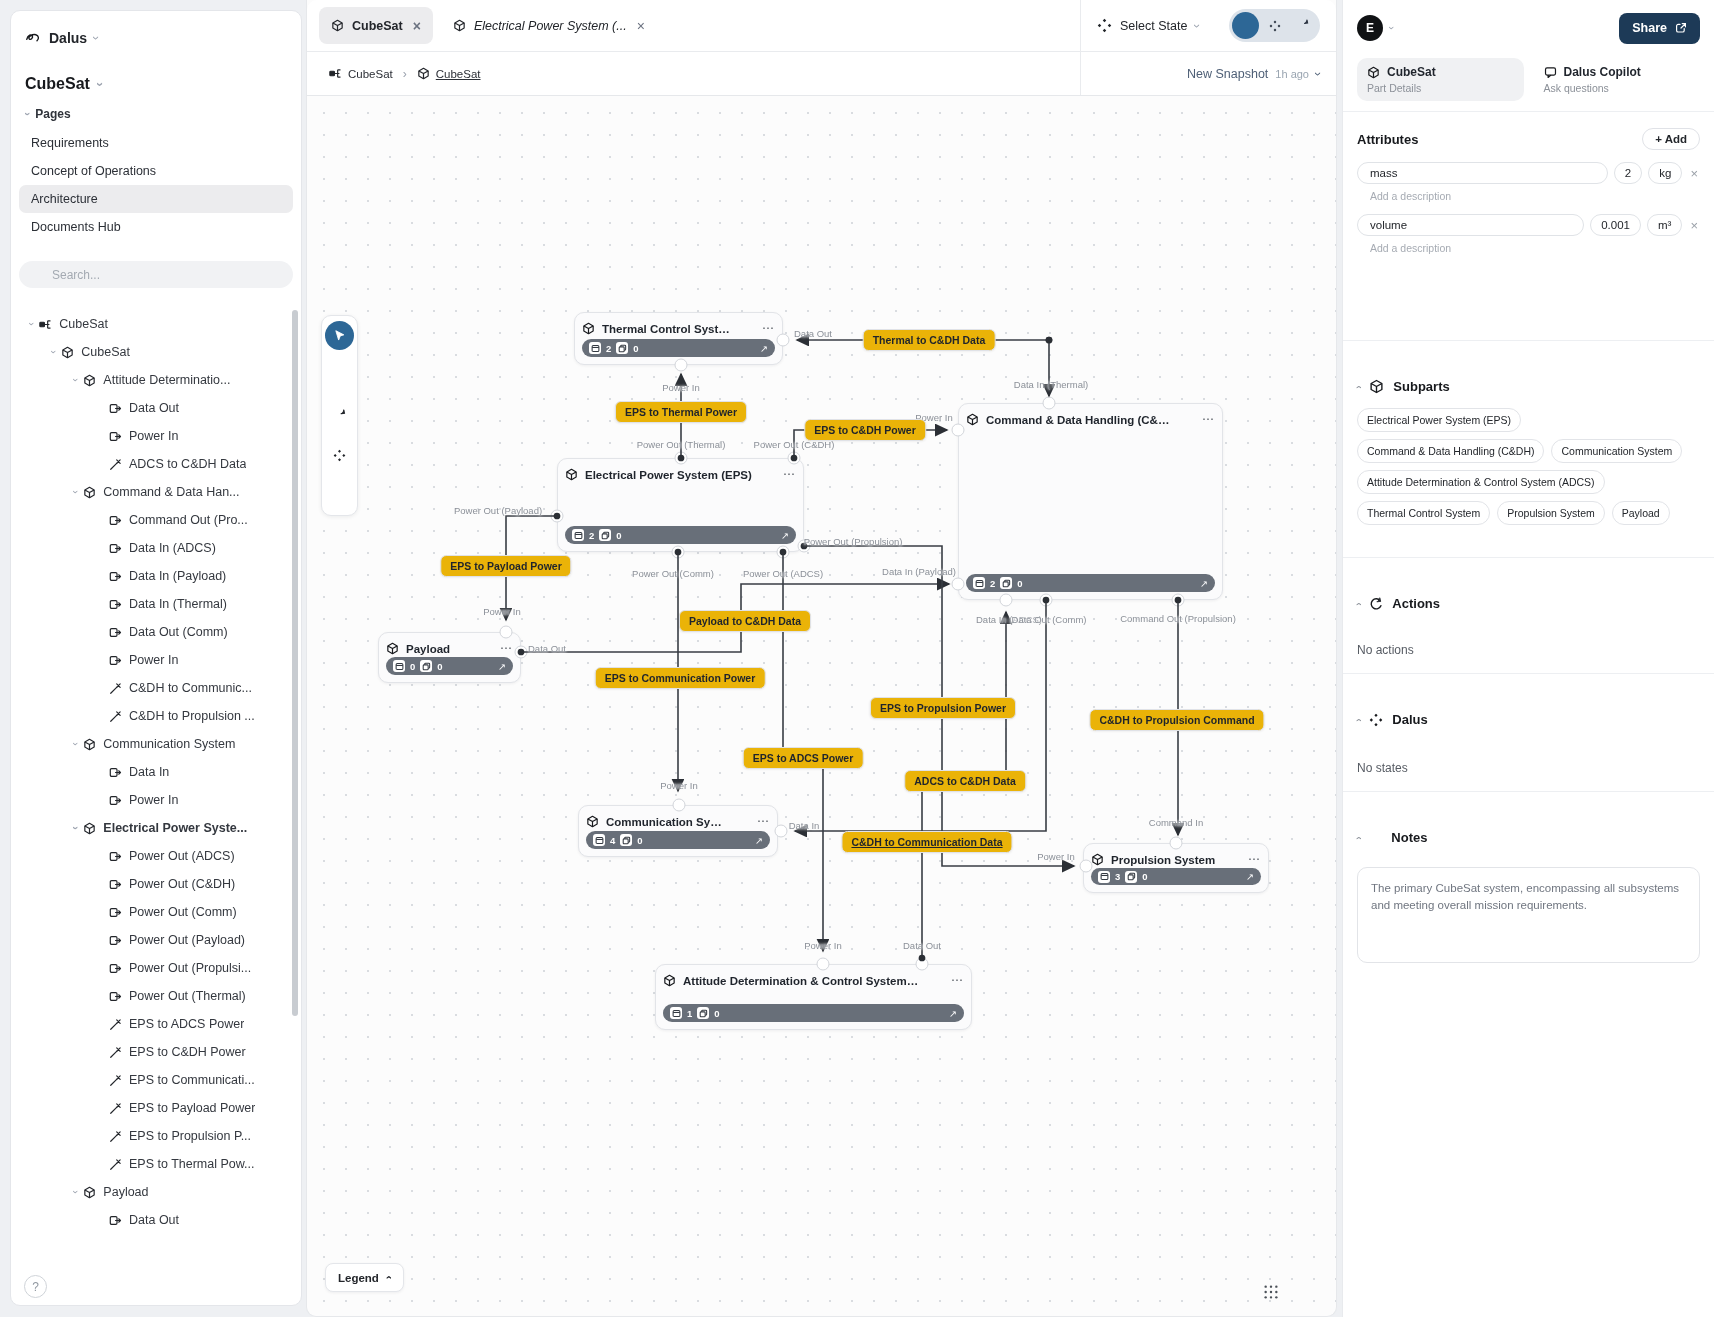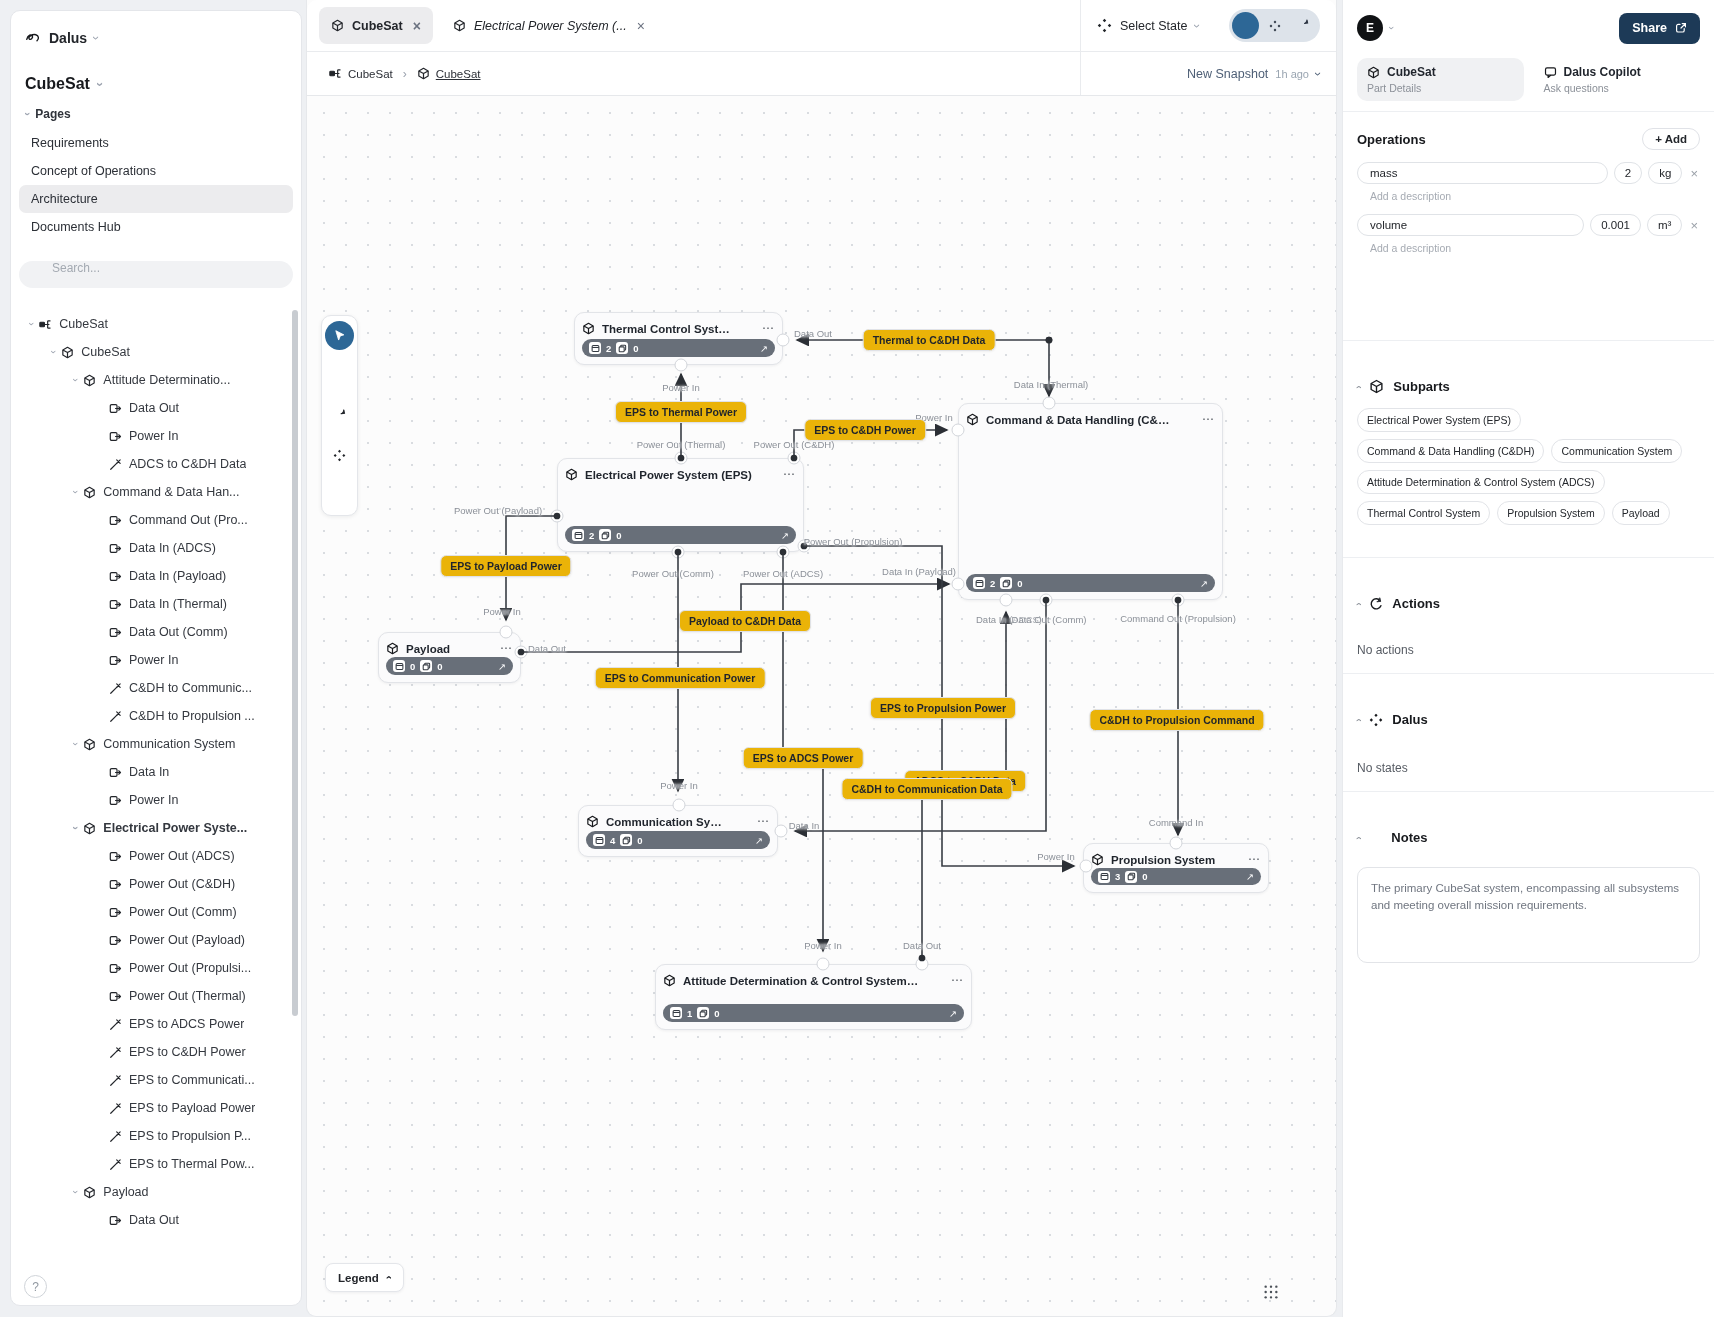--- a/index.html
+++ b/index.html
@@ -20,21 +20,21 @@
   .logo-row .brand { font-size:14px; font-weight:600; color:#23262b; }
   .panel-toggle { margin-left:auto; color:#495057; cursor:pointer; }
   .ws-title { display:flex; align-items:center; gap:8px; margin:24px 14px 0; font-size:16px; font-weight:700; color:#17191d; }
   .sb-tabs { display:flex; margin:18px 0 0; border-bottom:1px solid #ebedf0; }
   .sb-tab { flex:1; text-align:center; font-size:12.5px; font-weight:700; color:#9aa0a8; padding:8px 0 9px; position:relative; cursor:pointer; }
   .sb-tab.active { color:#17191d; }
   .sb-tab.active::after { content:""; position:absolute; left:26px; right:26px; bottom:-1px; height:2px; background:#17191d; border-radius:2px; }
   .pages-head { display:flex; align-items:center; gap:7px; margin:14px 14px 8px; font-size:12px; font-weight:700; color:#30343b; }
   .page-item { margin:0 8px; padding:7px 12px; font-size:12.5px; color:#2b2f36; border-radius:7px; cursor:pointer; }
   .page-item.active { background:#ececee; font-weight:400; }
-  .search-box { display:flex; align-items:flex-start; gap:8px; margin:20px 8px 12px; height:27px;
+  .search-box { display:flex; align-items:center; gap:8px; margin:20px 8px 12px; height:27px;
     background:#f1f2f4; border-radius:999px; padding:0 12px; color:#9aa0a8; }
   .search-box input { border:0; outline:0; background:transparent; font-size:12px; width:100%;
     font-family:"Liberation Sans",sans-serif; color:#3f444c; }
   .search-box input::placeholder { color:#a4aab2; }
   .tree { margin-top:22px; position:relative; }
   .tree-row { height:28px; display:flex; align-items:center; gap:7px; font-size:12.5px; color:#34383f; cursor:pointer; white-space:nowrap; }
   .tree-row .ic { color:#23262b; }
   .tree-row .lbl { overflow:hidden; text-overflow:ellipsis; }
   .tree-scrollbar { position:absolute; right:3px; top:0; width:6px; height:706px; background:#c8ccd1; border-radius:3px; }
   .help-bubble { position:absolute; left:13px; bottom:7px; width:23px; height:23px; border-radius:50%;
@@ -910,21 +910,21 @@
     <div>
         <div class="edge-label" style="left: 374px; top: 412px;">EPS to Thermal Power</div>
         <div class="edge-label" style="left: 622px; top: 340px;">Thermal to C&amp;DH Data</div>
         <div class="edge-label" style="left: 558px; top: 430px;">EPS to C&amp;DH Power</div>
         <div class="edge-label" style="left: 199px; top: 566px;">EPS to Payload Power</div>
         <div class="edge-label" style="left: 438px; top: 621px;">Payload to C&amp;DH Data</div>
         <div class="edge-label" style="left: 373px; top: 678px;">EPS to Communication Power</div>
         <div class="edge-label" style="left: 496px; top: 758px;">EPS to ADCS Power</div>
         <div class="edge-label" style="left: 636px; top: 708px;">EPS to Propulsion Power</div>
         <div class="edge-label" style="left: 658px; top: 781px;">ADCS to C&amp;DH Data</div>
-        <div class="edge-label" style="left: 620px; top: 789px;">C&amp;DH to Communication Data</div>
+        <div class="edge-label" style="left: 620px; top: 842px; text-decoration: underline;">C&amp;DH to Communication Data</div>
         <div class="edge-label" style="left: 870px; top: 720px;">C&amp;DH to Propulsion Command</div>
         <div class="port-label" style="left: 506px; top: 333px;">Data Out</div>
         <div class="port-label" style="left: 374px; top: 387px;">Power In</div>
         <div class="port-label" style="left: 744px; top: 384px;">Data In (Thermal)</div>
         <div class="port-label" style="left: 627px; top: 417px;">Power In</div>
         <div class="port-label" style="left: 374px; top: 444px;">Power Out (Thermal)</div>
         <div class="port-label" style="left: 487px; top: 444px;">Power Out (C&amp;DH)</div>
         <div class="port-label" style="left: 191px; top: 510px;">Power Out (Payload)</div>
         <div class="port-label" style="left: 546px; top: 541px;">Power Out (Propulsion)</div>
         <div class="port-label" style="left: 612px; top: 571px;">Data In (Payload)</div>
@@ -1061,21 +1061,21 @@
           </span>
           <span>Dalus Copilot</span>
         </div>
         <div class="pc-sub">Ask questions</div>
       </div>
     </div>
 
     <hr style="margin-top:10px;">
 
     <div class="attr-head">
-      <span class="h">Operations</span>
+      <span class="h">Attributes</span>
       <span class="add-btn">+ Add</span>
     </div>
     <div>
         <div class="attr-row">
           <div class="attr-main">
             <input class="attr-name" value="mass" style="">
             <div class="attr-val">2</div>
             <div class="attr-unit">kg</div>
             <span class="attr-x">×</span>
           </div>

